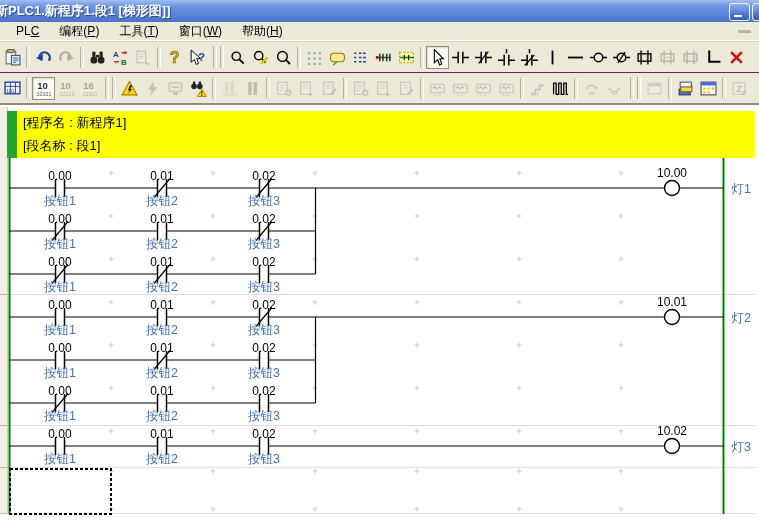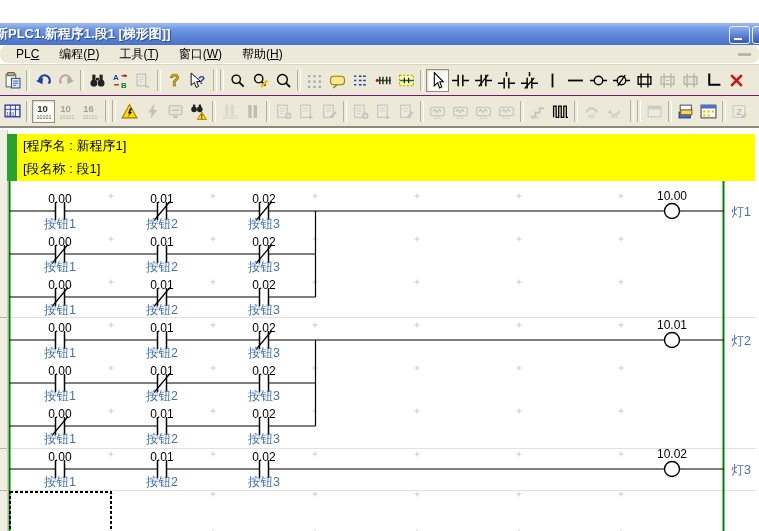--- a/index.html
+++ b/index.html
@@ -1,28 +1,28 @@
 <!DOCTYPE html>
 <html><head>
 <meta charset="utf-8">
 <style>
   html,body{margin:0;padding:0;}
   body{width:759px;height:531px;overflow:hidden;background:#fff;
        font-family:"Liberation Sans","DejaVu Sans",sans-serif;}
   #app{width:759px;height:531px;position:relative;background:#fff;}
   .titlebar{height:22px;background:linear-gradient(180deg,#a5bdf2 0%,#7199e6 25%,#5d86da 60%,#4a72c8 100%);
-    display:flex;align-items:center;color:#fff;font-weight:bold;font-size:13px;overflow:hidden;position:relative;margin-top:23px;}
+    display:flex;align-items:center;color:#fff;font-weight:bold;font-size:13px;overflow:hidden;position:relative;}
   .titlebar .title{margin-left:-5px;white-space:nowrap;text-shadow:1px 1px 1px #2a4a8a;}
   .winbtns{margin-left:auto;display:flex;gap:2px;padding-top:2px;}
   .winbtn{width:19px;height:16px;border:1px solid #eef3ff;border-radius:3px;
     background:linear-gradient(180deg,#8fb0ef,#4a6fd0 70%,#3a5cb8);position:relative;}
   .winbtn .dash{position:absolute;left:4px;bottom:3px;width:8px;height:2px;background:#fff;}
   .winbtn.sliver{margin-right:-14px;}
   .menubar{height:18px;background:#ece9d8;display:flex;align-items:center;font-size:12px;
-    color:#000;padding-left:6px;border-bottom:1px solid #fff;border-radius:8px;}
+    color:#000;padding-left:6px;border-bottom:1px solid #fff;}
   .menuitem{padding:1px 10px;white-space:nowrap;}
   .mdibtn{margin-left:auto;width:13px;height:3px;background:#bab6a6;margin-right:8px;}
   .toolbar{background:#ece9d8;display:flex;align-items:center;padding:1px 1px;}
   #tb1{height:28px;border-top:1px solid #d9d5c5;}
   #tb2{height:28px;border-top:1px solid #701a75;border-bottom:2px solid #8f8b7b;}
   .tbtn{width:23px;height:23px;flex:0 0 23px;display:flex;align-items:center;justify-content:center;
     border:1px solid transparent;box-sizing:border-box;}
   .tbtn.pressed{background:#fdfcf6;border:1px solid #968f77;box-shadow:inset 1px 1px 2px rgba(0,0,0,.15);}
   .tbtn.dis svg{filter:grayscale(1) opacity(.4);}
   .sep{width:0;height:21px;border-left:1px solid #b6b2a2;border-right:1px solid #fff;margin:0 2px;flex:0 0 2px;}

